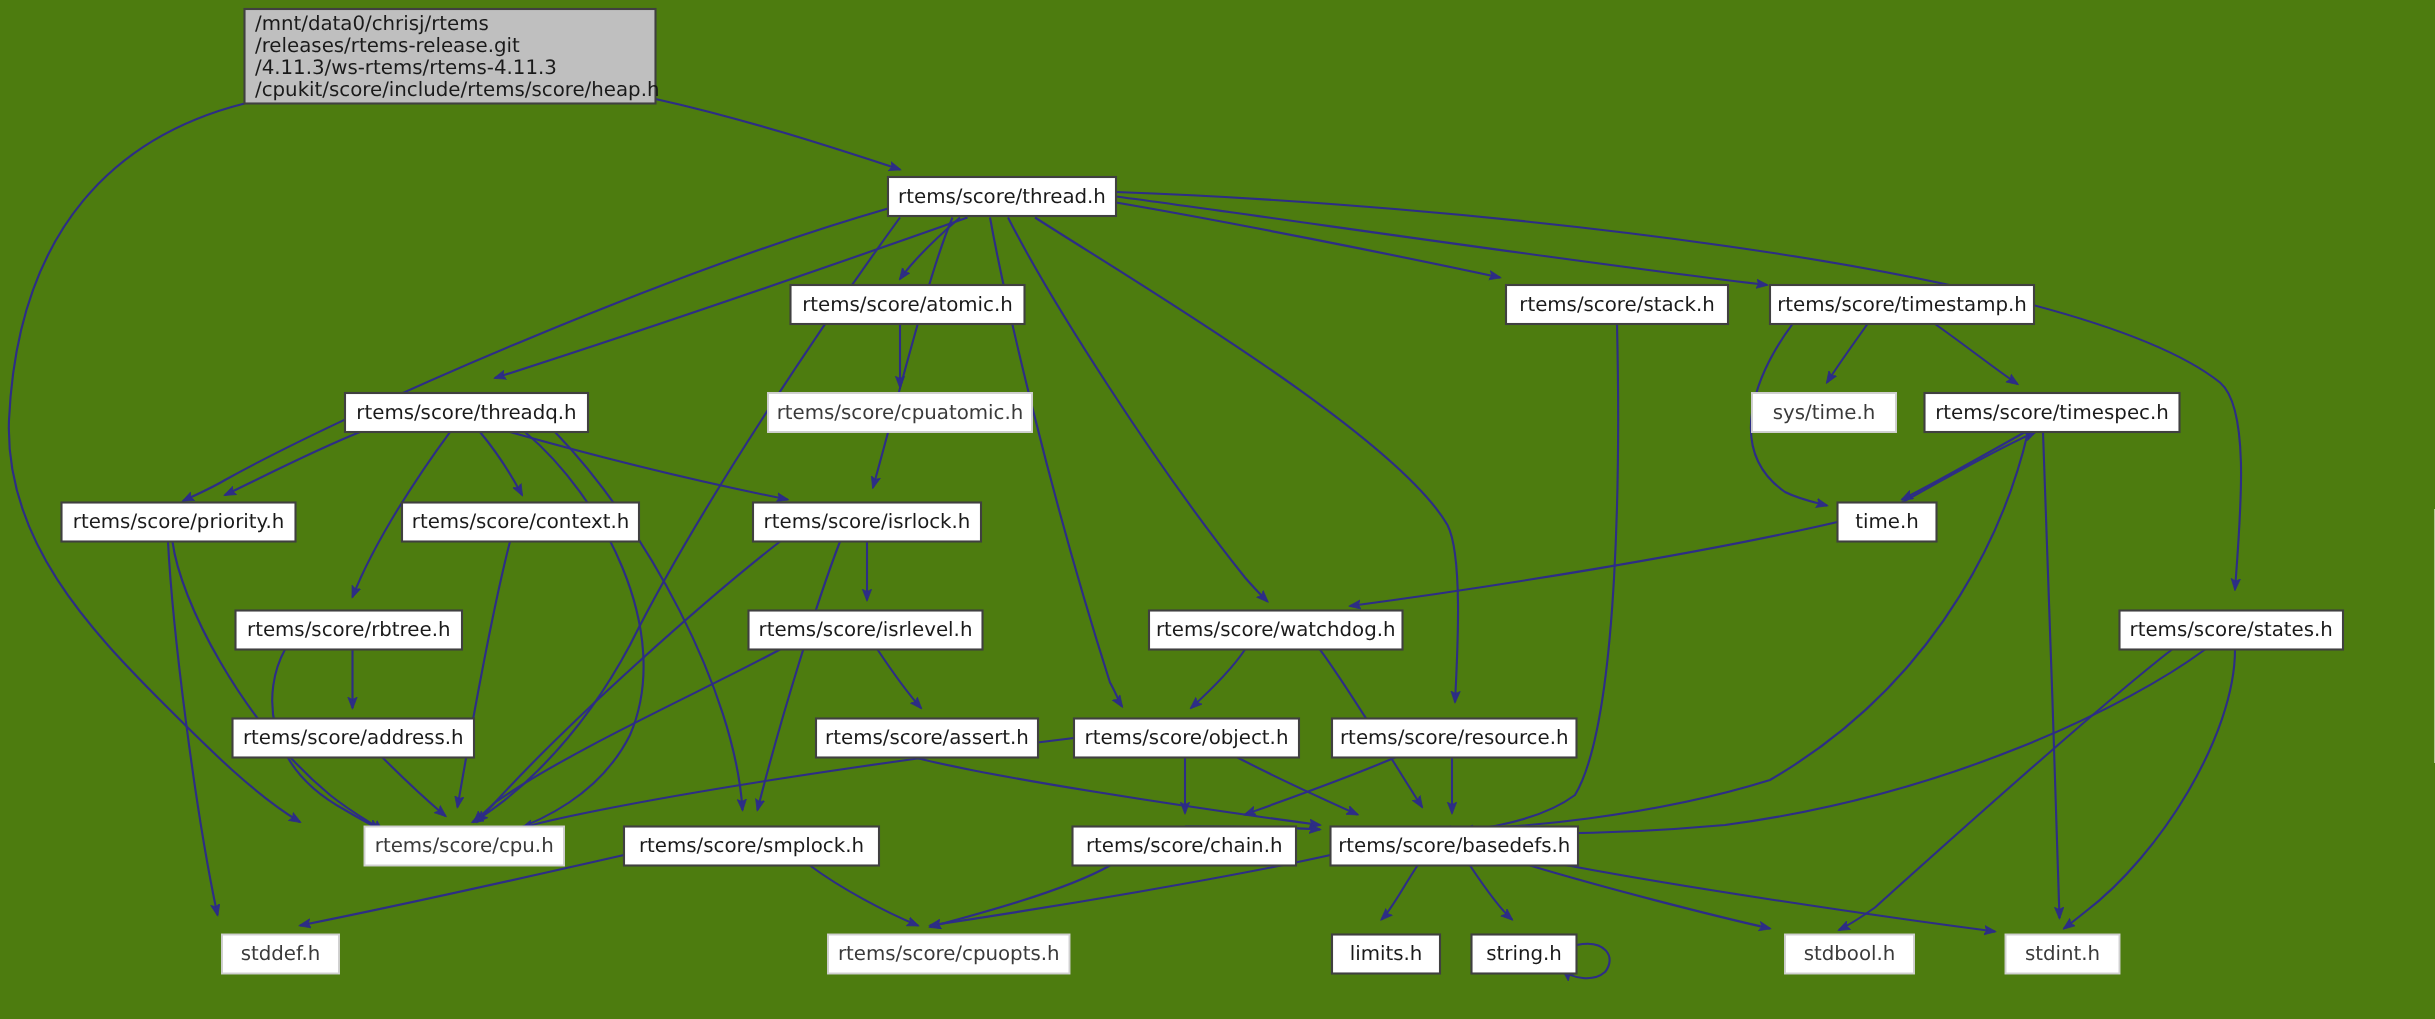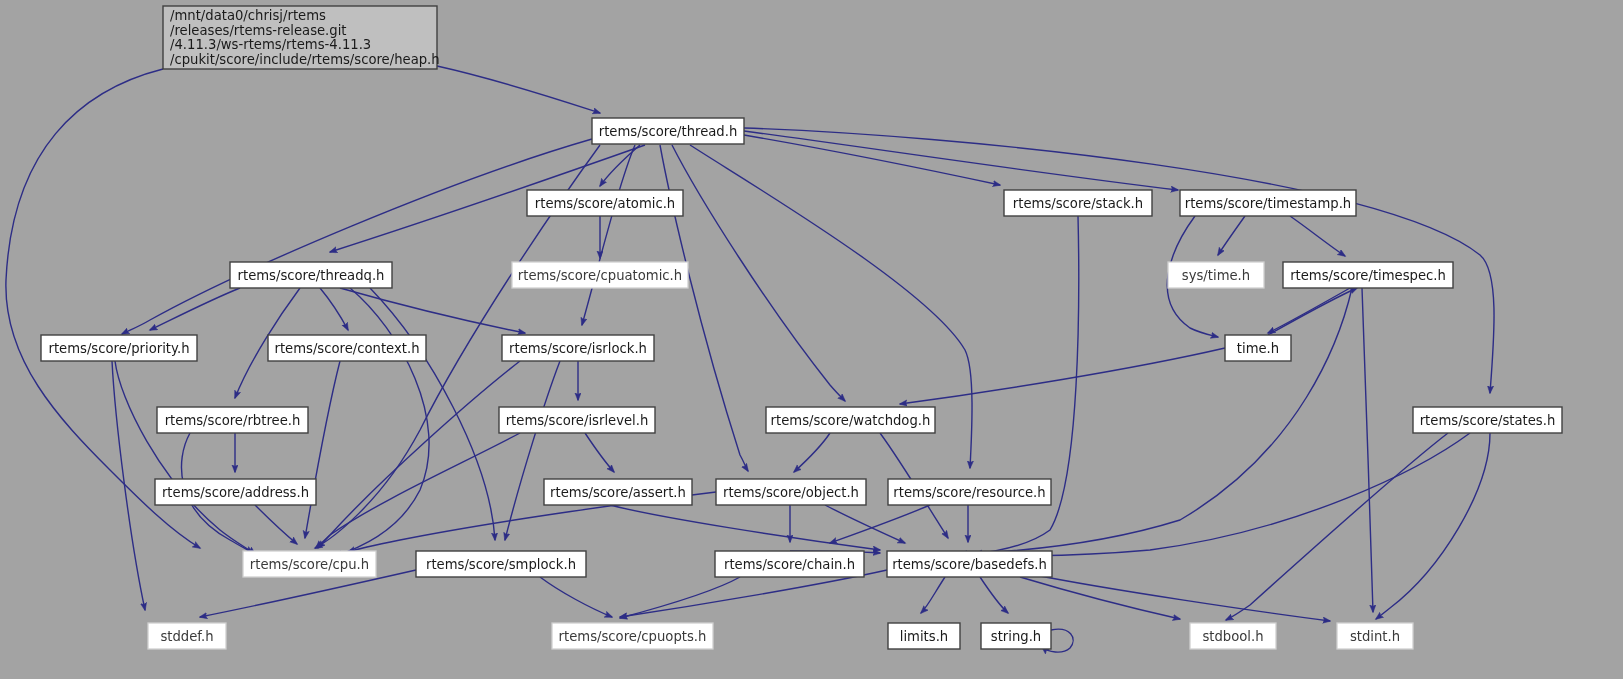--- a/index.html
+++ b/index.html
@@ -4,21 +4,21 @@
 <style>
   html, body {
     margin: 0;
     padding: 0;
     background: #ffffff;
   }
   #graph-root {
     position: relative;
     width: 1623px;
     height: 679px;
-    background: #a3a3a3;
+    background: #4d7c0f;
     font-family: "DejaVu Sans", sans-serif;
     overflow: hidden;
   }
   svg#graph-svg {
     position: absolute;
     top: 0; left: 0;
     width: 1623px;
     height: 679px;
   }
   .edge-path {

